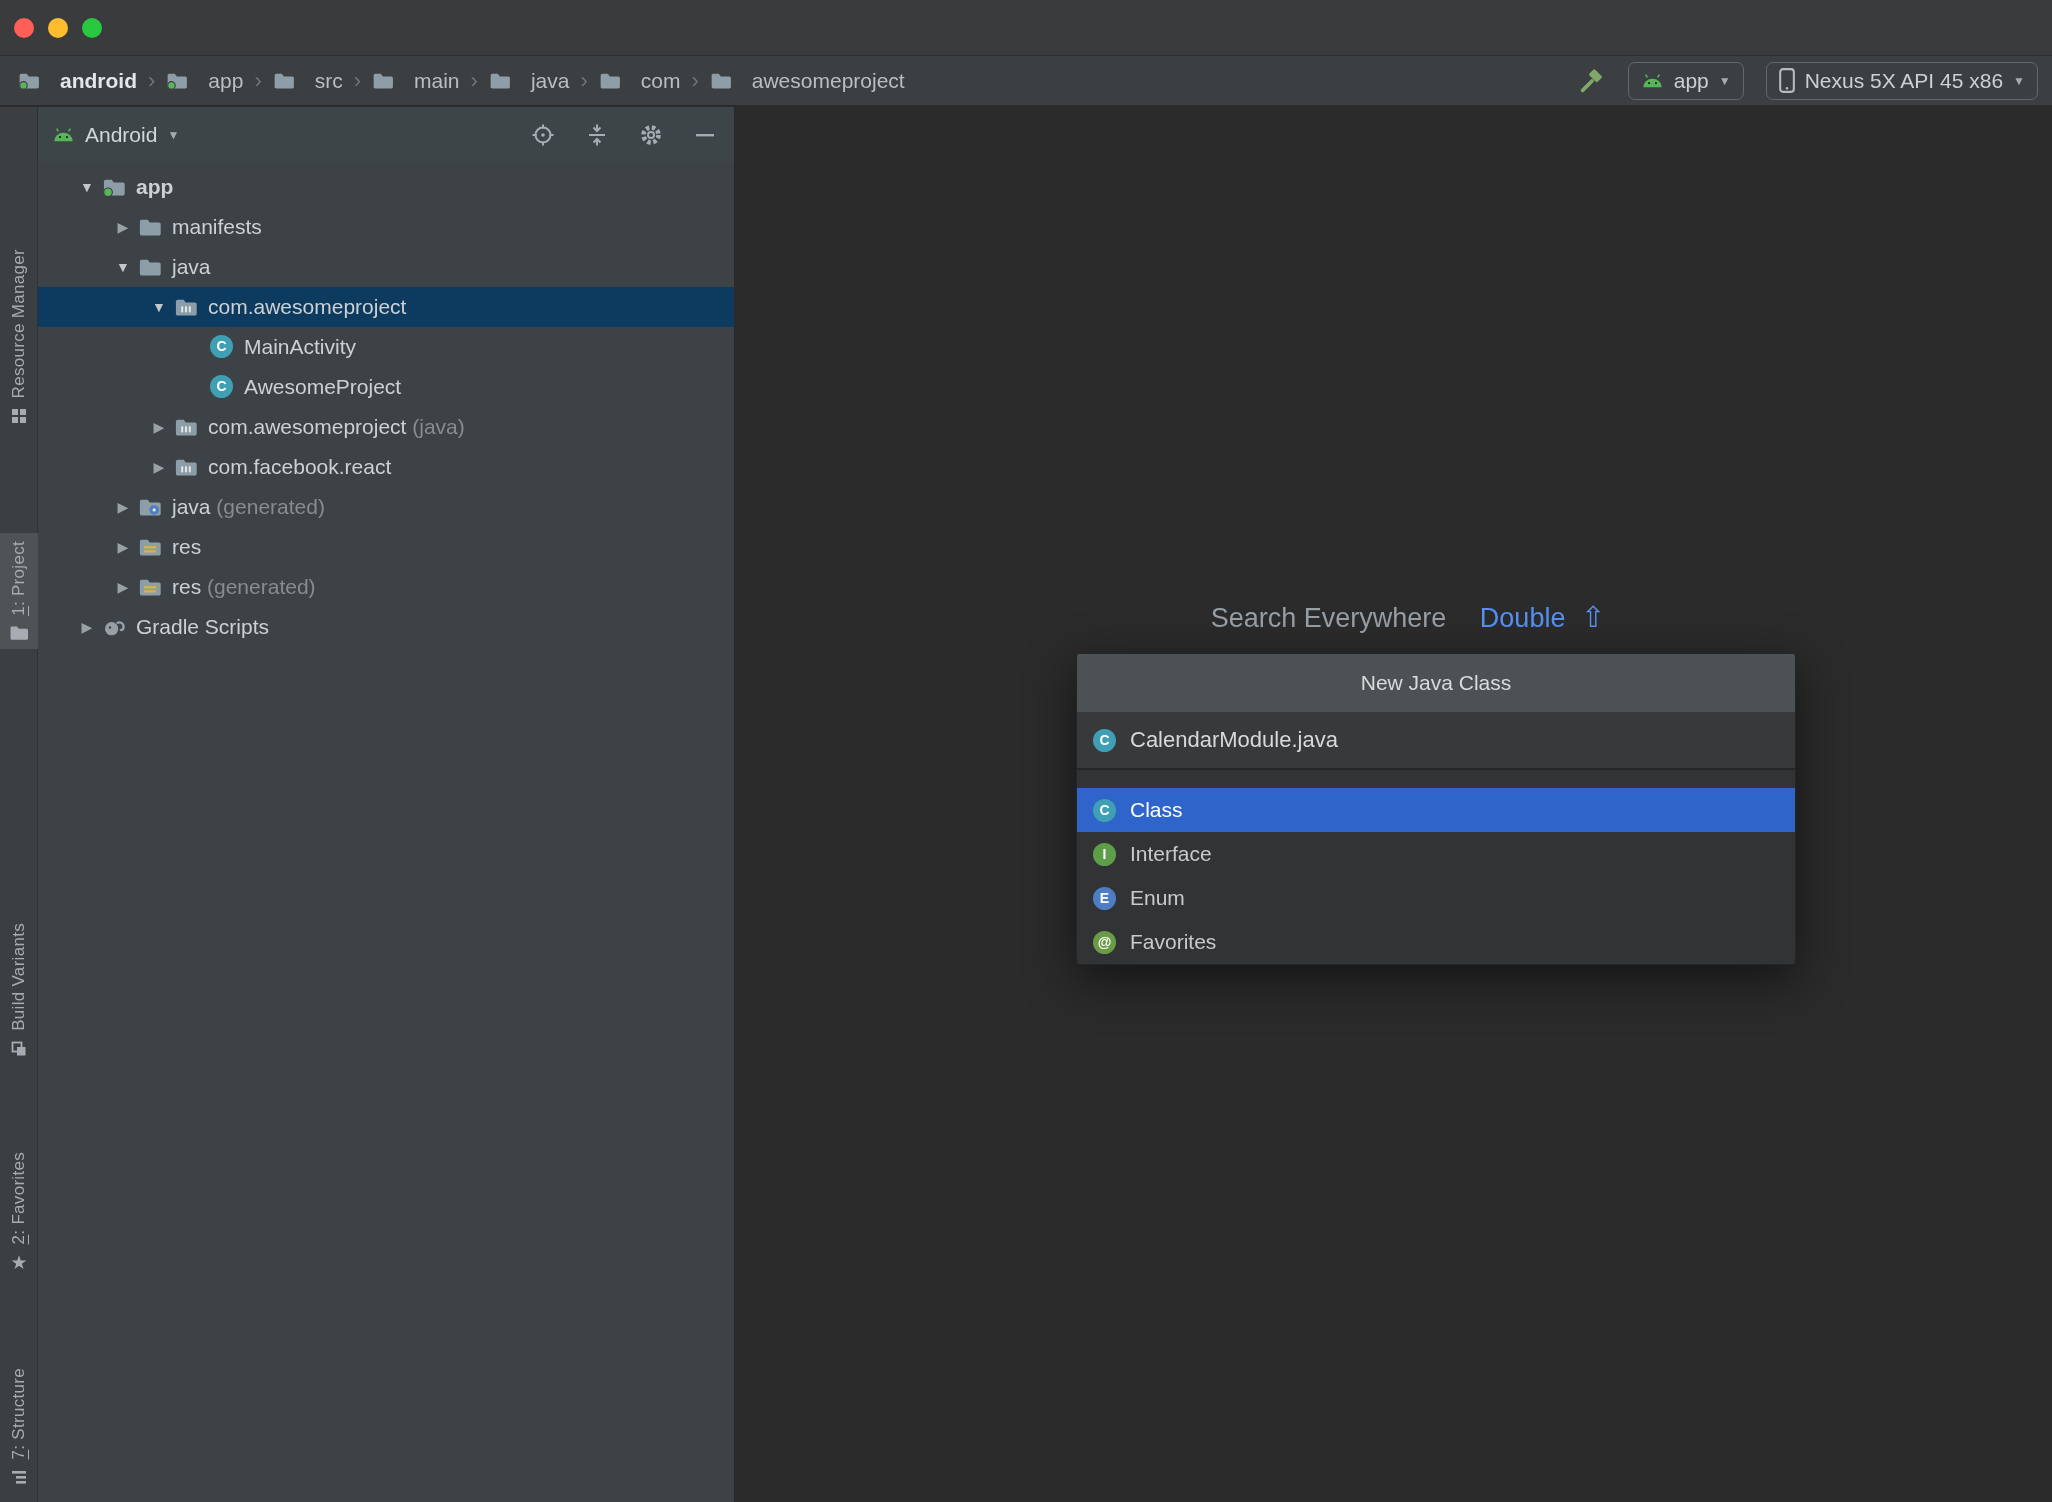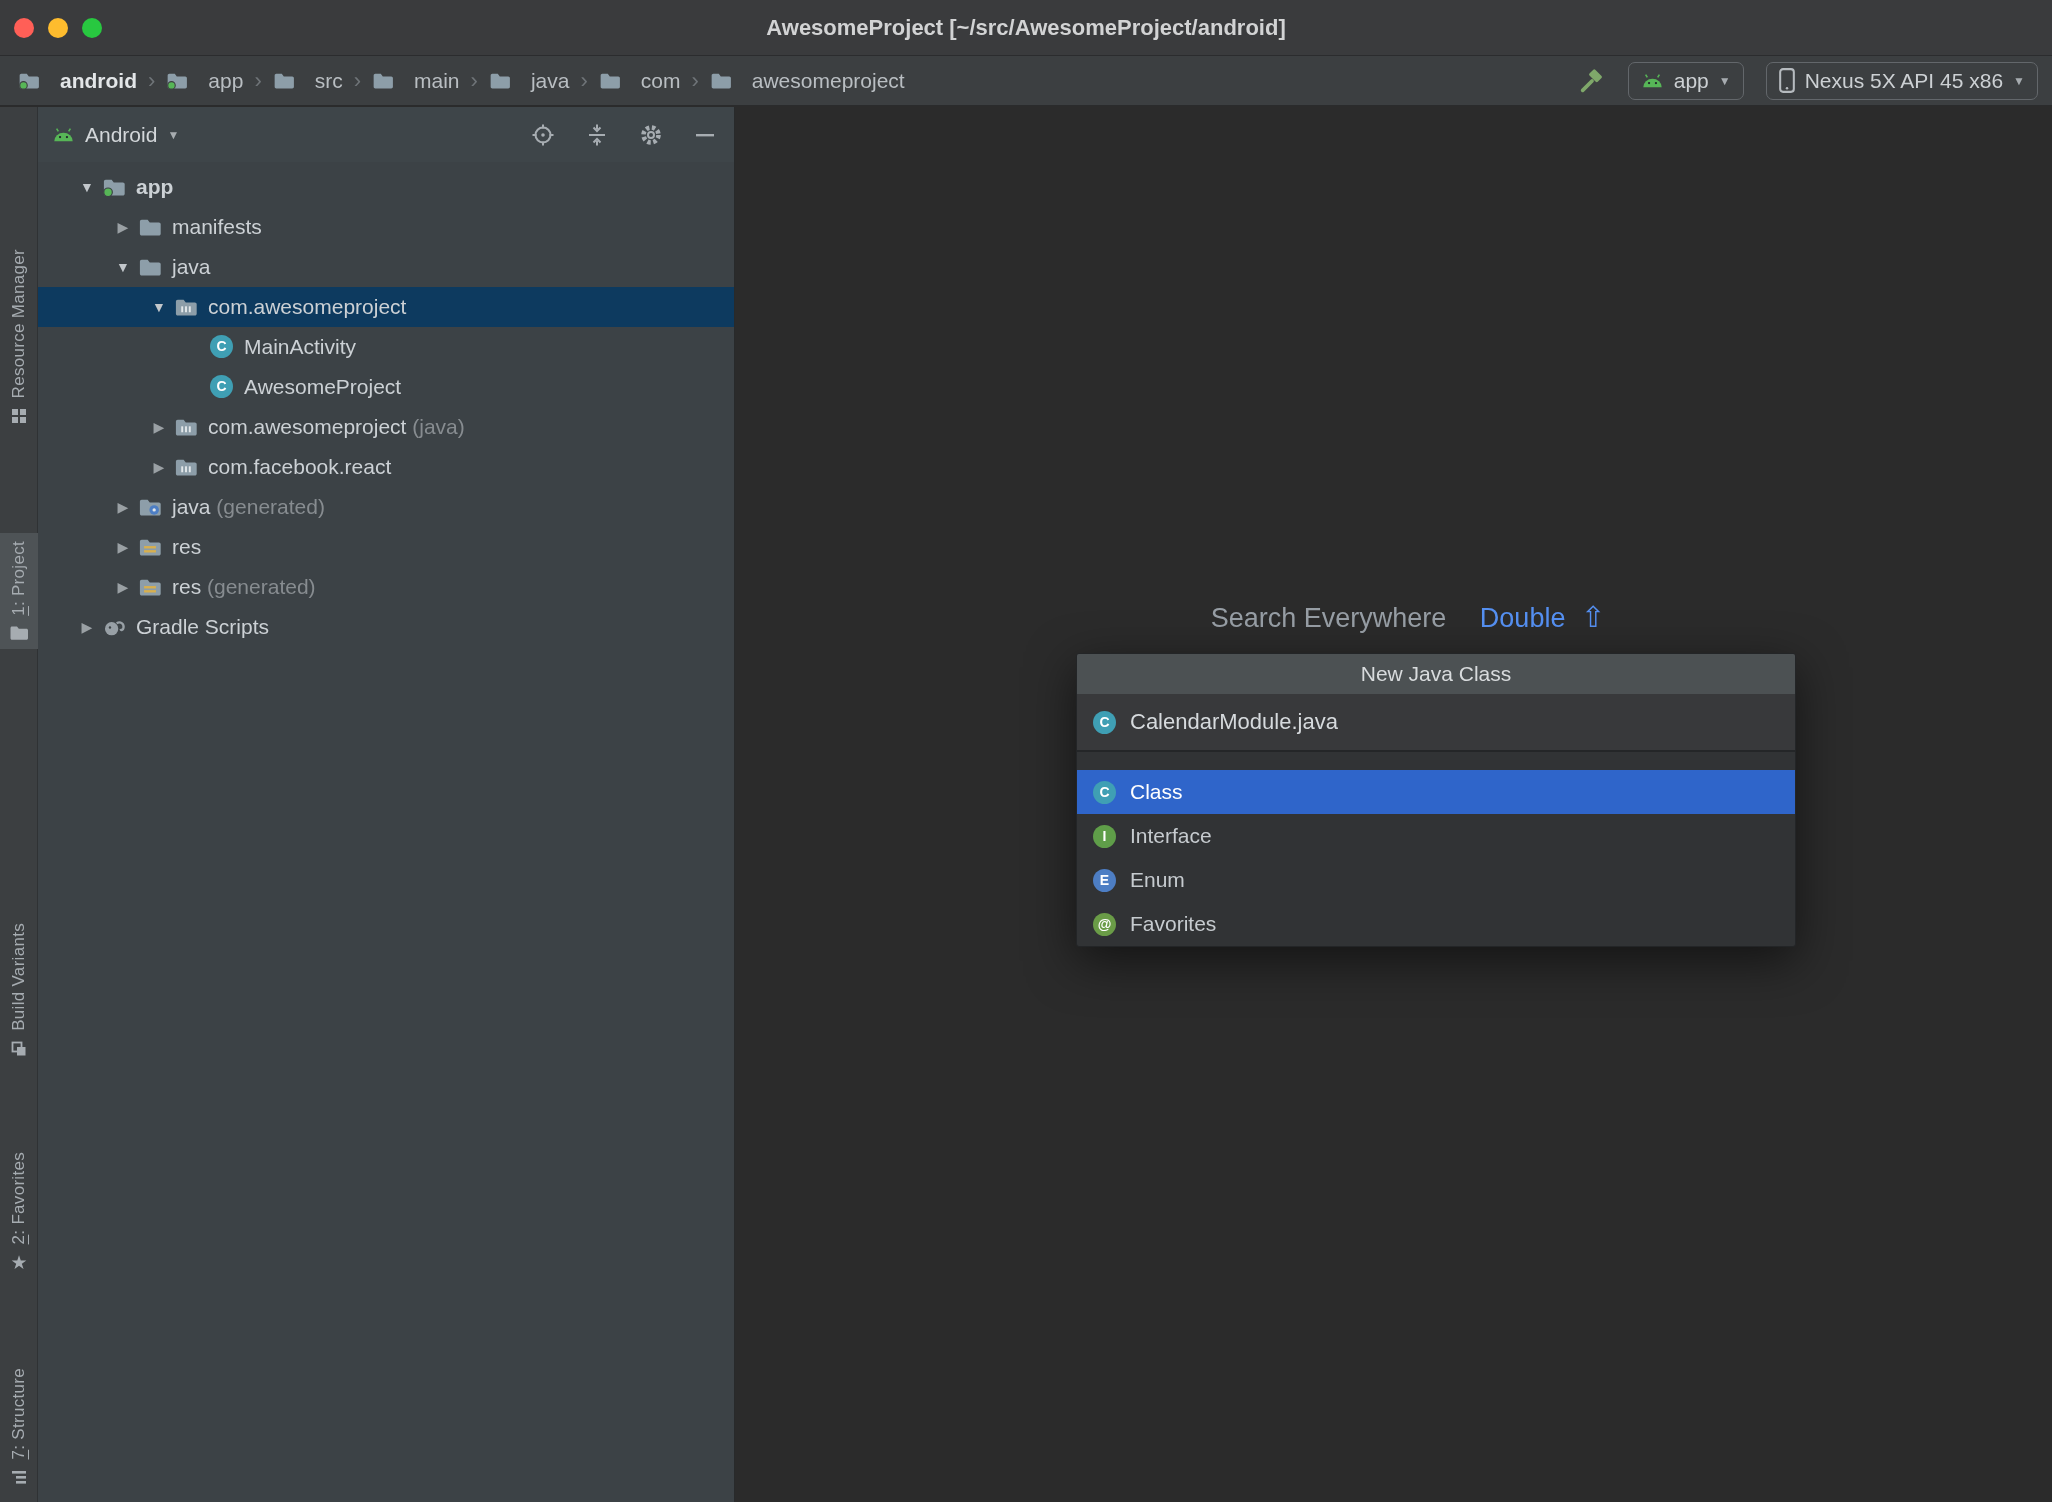--- a/index.html
+++ b/index.html
@@ -81,41 +81,40 @@
 
   .hint { position:absolute; left:1048px; width:720px; top:600px; text-align:center;
           font-size:27px; color:#979ea5; line-height:34px; }
   .hint .dbl { color:#5590f2; margin-left:26px; }
   .hint .key { color:#5590f2; margin-left:8px; font-size:29px; }
 
   
   .popup { position:absolute; left:1076px; top:653px; width:720px; background:#313335;
            border:1px solid #232527; border-radius:3px;
            box-shadow:0 14px 48px rgba(0,0,0,.55); }
-  .popup-title { height:40px; background:#4c5153; border-radius:2px 2px 0 0;
+  .popup-title { height:58px; background:#4c5153; border-radius:2px 2px 0 0;
                  display:flex; align-items:center; justify-content:center;
                  font-size:21px; color:#d8dbdd; }
   .popup-file { height:58px; display:flex; align-items:center; gap:14px;
                 padding:0 16px; background:#38393b; border-bottom:2px solid #242628;
                 font-size:22px; color:#d6dadd; }
   .popup-gap { height:18px; }
   .pitem { height:44px; display:flex; align-items:center; gap:14px; padding:0 16px;
            font-size:21px; color:#c6cbcf; }
   .pitem.selected { background:#2f65ca; color:#ffffff; }
 </style>
 </head>
 <body>
 
 <div class="titlebar">
   <div class="lights">
     <span class="light red"></span>
     <span class="light yellow"></span>
     <span class="light green"></span>
   </div>
-  <div class="wintitle">AwesomeProject [~/src/AwesomeProject/android]</div>
 </div>
 
 <div class="navbar">
   <div class="crumbs">
     <span class="crumb bold">
       <span class="ticon">
         <svg width="22" height="18" viewBox="0 0 20 16">
             <path d="M1.5 3c0-.8.7-1.5 1.5-1.5h5l1.8 2.3h7.7c.8 0 1.5.7 1.5 1.5v8c0 .8-.7 1.5-1.5 1.5H3c-.8 0-1.5-.7-1.5-1.5z" fill="#8d9ea9"></path>
             <circle cx="5" cy="12" r="3.4" fill="#57b657" stroke="#3c3f41" stroke-width="1"></circle>
           </svg>

